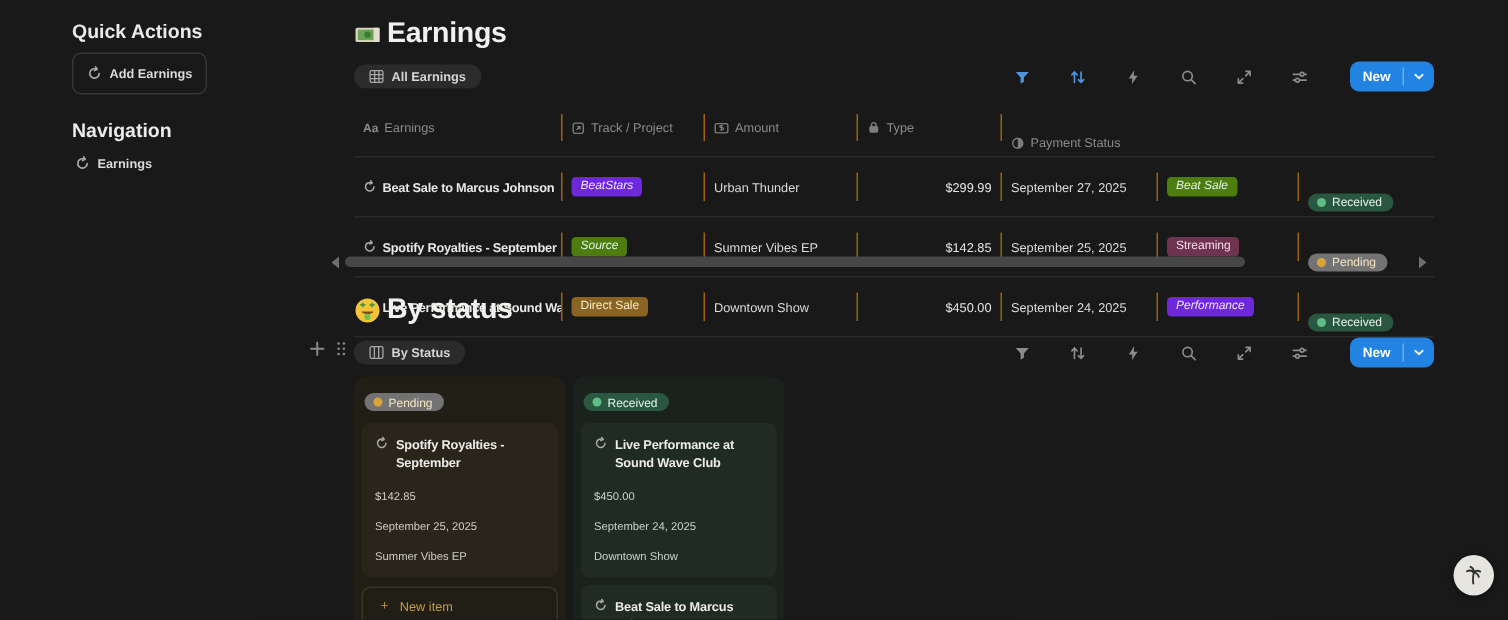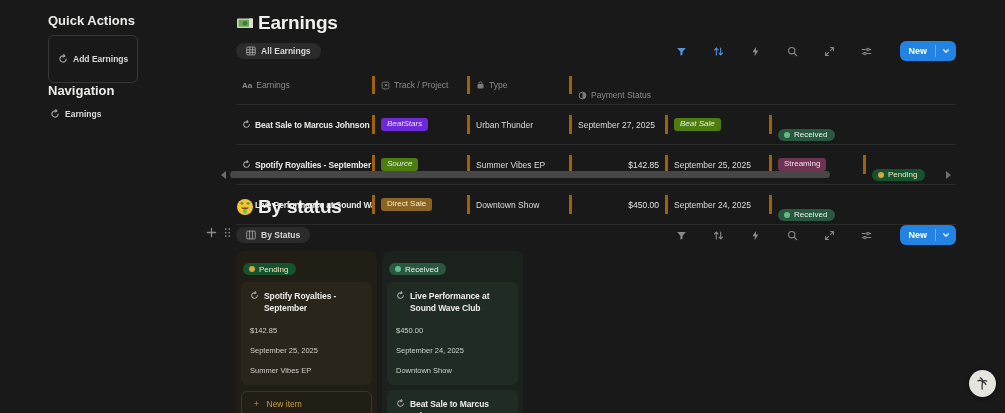--- a/index.html
+++ b/index.html
@@ -12,21 +12,21 @@
     -webkit-font-smoothing:antialiased;
   }
   svg { display:block; }
 
   
   .sidebar { position:absolute; left:48px; top:13px; width:170px; }
   .side-heading { font-size:13px; font-weight:700; color:#ebebe9; margin-bottom:7px; }
   .side-btn {
     display:inline-flex; align-items:center; gap:5px;
     border:1px solid #373737; border-radius:6px;
-    padding:18px 9px; margin-bottom:0;
+    padding:8px 9px; margin-bottom:16px;
     font-size:8.5px; font-weight:700; color:#d9d9d7; cursor:pointer;
   }
   .side-item { display:inline-flex; align-items:center; gap:5px; padding:3px 2px;
     font-size:8.5px; font-weight:700; color:#d9d9d7; cursor:pointer; }
   .sync-ic { color:#a8a8a6; flex:0 0 auto; }
 
   
   .main1 { position:absolute; left:236px; top:12px; width:720px; }
   .main2 { position:absolute; left:236px; top:196px; width:720px; }
   .title-row { display:flex; align-items:center; gap:4px; }
@@ -51,38 +51,38 @@
 
   
   .table { margin-top:5px; width:720px; }
   .trow {
     display:grid;
     grid-template-columns:139px 95px 102px 96px 104px 94px 90px;
     border-bottom:1px solid #2a2a2a; align-items:center;
   }
   .thead .tcell { color:#8b8b8b; font-size:8.5px; height:18px; }
   .tcell { padding:0 6px; height:19px; display:flex; align-items:center; gap:4px;
-    border-right:3px solid #a16207; overflow:hidden; white-space:nowrap; }
+    border-right:1px solid #a16207; overflow:hidden; white-space:nowrap; }
   .tcell:last-child { border-right:none;margin-top:20px; }
   .row-title { font-size:8.5px; font-weight:700; color:#e8e8e6; letter-spacing:-0.15px; }
   .cell-text { font-size:8.5px; color:#dcdcda; }
   .cell-amount { justify-content:flex-end; font-size:8.5px; color:#e4e4e2; }
   .hicon { color:#7c7c7c; flex:0 0 auto; }
   .aa { font-size:8px; font-weight:700; color:#8b8b8b; }
 
   .badge { display:inline-block; padding:1px 6px; border-radius:3px; font-size:8px; font-weight:500; line-height:1.35; }
   .b-purple { background:#6d28d9; color:#eee5f8;font-style:italic; }
   .b-green  { background:#4d7c0f; color:#e1f2e8;font-style:italic; }
   .b-yellow { background:#8a6423; color:#f9e9c6; }
   .b-pink   { background:#6e3350; color:#f6dcea; }
 
   .pill { display:inline-flex; align-items:center; gap:4px; border-radius:9px;
     padding:1.5px 8px 1.5px 6px; font-size:8px; font-weight:500; }
   .p-green  { background:#29573f; color:#e6f4ec; }
-  .p-yellow { background:#14532d; color:#f6e6c0; }
+  .p-yellow { background:#737373; color:#f6e6c0; }
   .dot { width:6px; height:6px; border-radius:50%; flex:0 0 auto; }
   .d-green  { background:#5ebd89; }
   .d-yellow { background:#d9a43a; }
 
   .new-item-row { display:flex; align-items:center; gap:5px; padding:5px 6px;
     font-size:8.5px; color:#8a8a8a; cursor:pointer; }
 
   
   .hscroll { position:absolute; left:230px; top:171px; width:600px; height:7px;
     background:#474747; border-radius:4px; cursor:pointer; }
@@ -220,20 +220,29 @@
           <span class="hicon">
             <svg width="9" height="9" viewBox="0 0 12 12" fill="none" stroke="currentColor" stroke-width="1.2">
               <rect x="1.5" y="1.5" width="9" height="9" rx="2"></rect>
               <path d="M4.5 7.5 7.5 4.5M5 4.5h2.5V7"></path>
             </svg>
           </span>
           <span>Track / Project</span>
         </div>
       <div class="tcell">
           <span class="hicon">
+            <svg width="10" height="9" viewBox="0 0 13 11" fill="none" stroke="currentColor" stroke-width="1.2">
+              <rect x="1" y="1.5" width="11" height="8" rx="1.5"></rect>
+              <path d="M6.5 3.4v4.2M5.3 7h1.9a1 1 0 0 0 0-2H6a1 1 0 0 1 0-2h1.7" stroke-width="1"></path>
+            </svg>
+          </span>
+          <span>Amount</span>
+        </div>
+      <div class="tcell">
+          <span class="hicon">
             <svg width="9" height="9" viewBox="0 0 12 12" fill="currentColor">
               <rect x="2" y="4" width="8" height="6" rx="1.5"></rect>
               <path d="M4 4V3a2 2 0 0 1 4 0v1" fill="none" stroke="currentColor" stroke-width="1.3"></path>
             </svg>
           </span>
           <span>Type</span>
         </div>
       <div class="tcell">
           <span class="hicon">
             <svg width="9" height="9" viewBox="0 0 12 12">
@@ -254,20 +263,21 @@
             </svg>
           </span>
           <span class="row-title">Beat Sale to Marcus Johnson</span>
         </div>
       <div class="tcell">
           <span class="badge b-purple">BeatStars</span>
         </div>
       <div class="tcell">
           <span class="cell-text">Urban Thunder</span>
         </div>
+      <div class="tcell cell-amount">$299.99</div>
       <div class="tcell">
           <span class="cell-text">September 27, 2025</span>
         </div>
       <div class="tcell">
           <span class="badge b-green">Beat Sale</span>
         </div>
       <div class="tcell">
           <span class="pill p-green">
             <span class="dot d-green"></span>
             <span>Received</span>
@@ -318,20 +328,23 @@
         </div>
       <div class="tcell">
           <span class="badge b-yellow">Direct Sale</span>
         </div>
       <div class="tcell">
           <span class="cell-text">Downtown Show</span>
         </div>
       <div class="tcell cell-amount">$450.00</div>
       <div class="tcell">
           <span class="cell-text">September 24, 2025</span>
+        </div>
+      <div class="tcell">
+          <span class="badge b-purple">Performance</span>
         </div>
       <div class="tcell">
           <span class="pill p-green">
             <span class="dot d-green"></span>
             <span>Received</span>
           </span>
         </div>
     </div>
 
     <div class="new-item-row">

